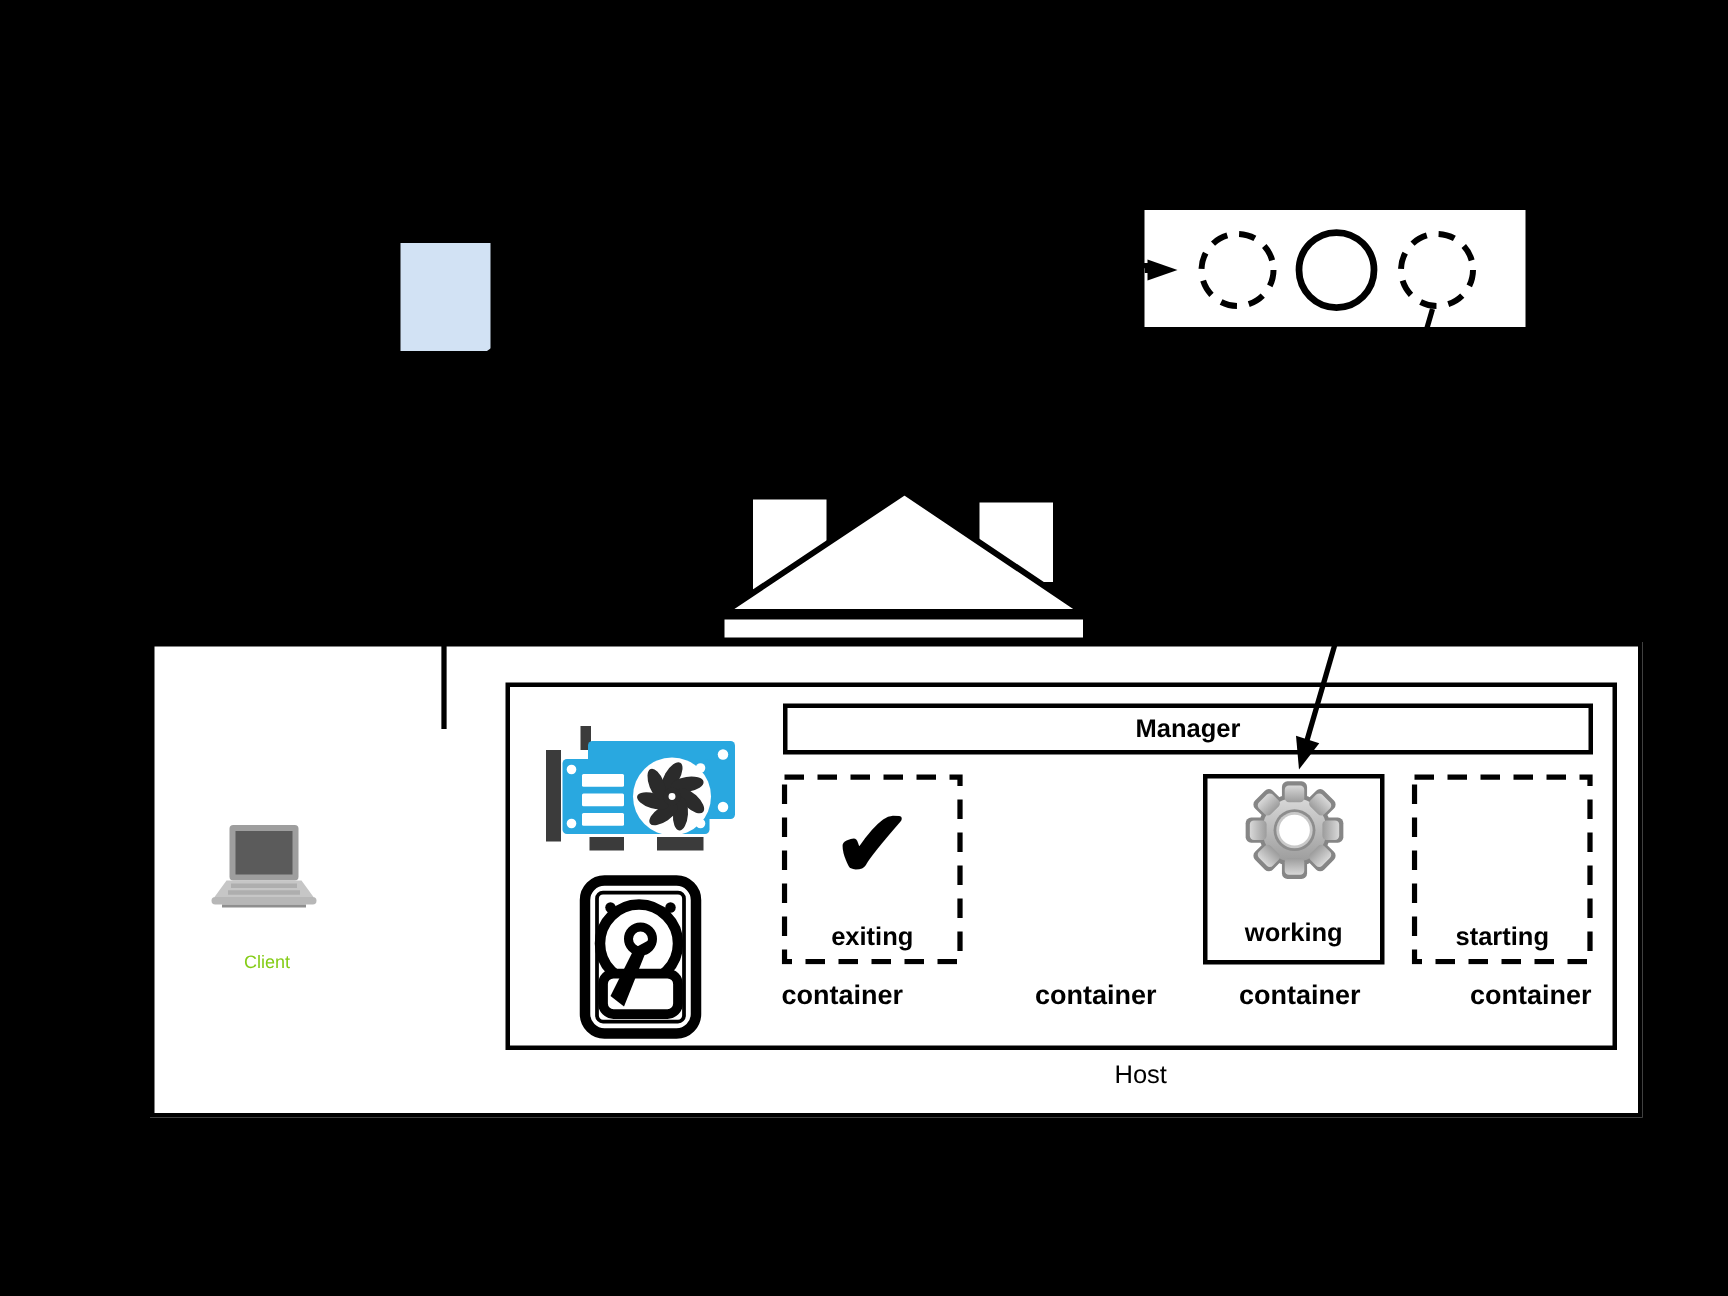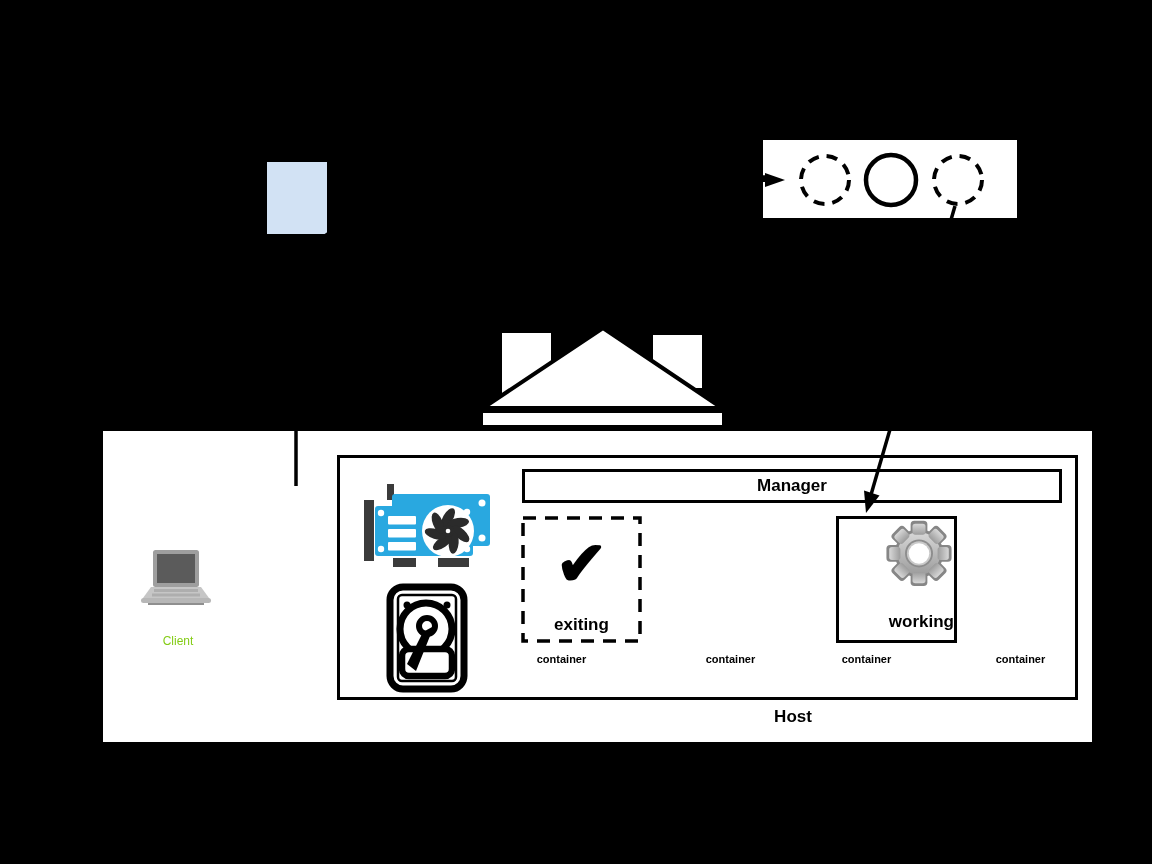--- a/index.html
+++ b/index.html
@@ -32,24 +32,24 @@
   .cbox { top:516px; width:121px; height:127px; box-sizing:border-box; background:#ffffff;
           display:flex; flex-direction:column; align-items:center; justify-content:flex-end;
           padding-bottom:8px; }
   .cbox.solid { border:3px solid #000; }
   .cbox.dashed { border:none; }
   .dashrect { position:absolute; left:0; top:0; }
   .state { font-weight:bold; font-size:17px; color:#000; z-index:2;margin-top:24px; }
   .check { font-size:62px; line-height:0.85; font-weight:bold; color:#000;
            transform:translatex(0); margin-bottom:0px; z-index:2; }
   .caption { top:653px; width:121px; text-align:center; font-weight:bold;
-             font-size:11px; color:#000; }
-
-  .host-label { left:743px; top:707px; width:100px; text-align:center;
-                font-weight:bold; font-size:17px; color:#000; }
+             font-size:18px; color:#000; }
+
+  .host-label { left:743px; top:707px; width:100px; text-align:left;
+                font-weight:normal; font-size:17px; color:#000; }
   .client-label { left:128px; top:634px; width:100px; text-align:center;
                   font-size:12px; color:#84cc16; }
 
   svg { display:block; }
   .overlay { left:0; top:0; pointer-events:none; z-index:50; }
 </style>
 </head>
 <body>
 
 <div class="canvas">
@@ -85,21 +85,21 @@
 
   <div class="abs cbox dashed" style="left:521px;">
     <svg class="dashrect" width="121" height="127">
       <rect x="2" y="2" width="117" height="123" fill="none" stroke="#000" stroke-width="3.5" stroke-dasharray="13 9"></rect>
     </svg>
     <span class="check">✔</span>
     <span class="state">exiting</span>
   </div>
 
 
-  <div class="abs cbox solid" style="left:836px;align-items:flex-end;">
+  <div class="abs cbox solid" style="left:802px;">
     <svg width="70" height="72" viewBox="0 0 70 72" style="margin-bottom:2px;">
       <defs>
         <linearGradient id="gg" x1="0" y1="0" x2="0" y2="1">
           <stop offset="0" stop-color="#d8d8d8"></stop>
             <stop offset="1" stop-color="#9c9c9c"></stop>
         </linearGradient>
       </defs>
       <g transform="translate(35,37)">
         <g fill="#868686">
           <circle r="26"></circle>
@@ -124,20 +124,26 @@
           <rect x="-7" y="-32" width="14" height="12" rx="3" transform="rotate(315)"></rect>
         </g>
         <circle r="15" fill="#8d8d8d"></circle>
         <circle r="13" fill="#c9c9c9"></circle>
         <circle r="11" fill="#ffffff"></circle>
       </g>
     </svg>
     <span class="state">working</span>
   </div>
 
+  <div class="abs cbox dashed" style="left:941px;">
+    <svg class="dashrect" width="121" height="127">
+      <rect x="2" y="2" width="117" height="123" fill="none" stroke="#000" stroke-width="3.5" stroke-dasharray="13 9"></rect>
+    </svg>
+    <span class="state">starting</span>
+  </div>
 
   <div class="abs caption" style="left:501px;">container</div>
   <div class="abs caption" style="left:670px;">container</div>
   <div class="abs caption" style="left:806px;">container</div>
   <div class="abs caption" style="left:960px;">container</div>
 
   <svg class="abs" style="left:363px; top:483px;" width="134" height="88" viewBox="0 0 134 88">
     <rect x="24" y="1" width="7" height="16" fill="#3b3b3b"></rect>
     <rect x="29" y="11" width="98" height="52" rx="3" fill="#29a8e0"></rect>
     <circle cx="119" cy="20" r="3.5" fill="#ffffff"></circle>

